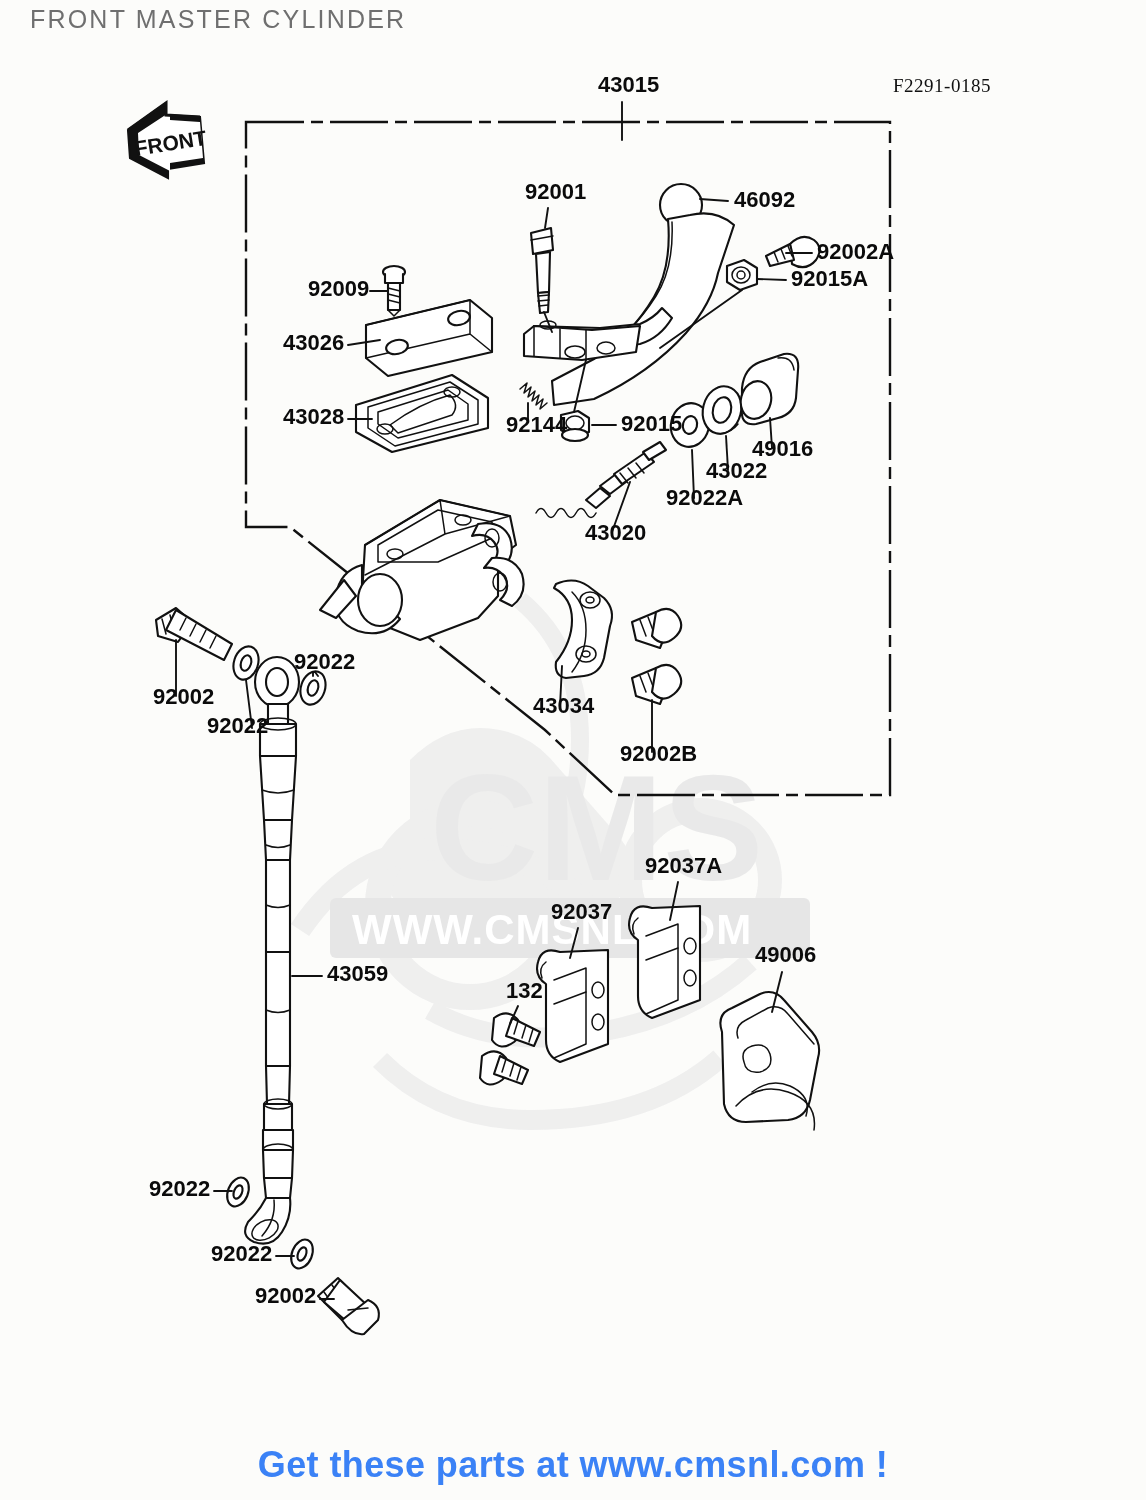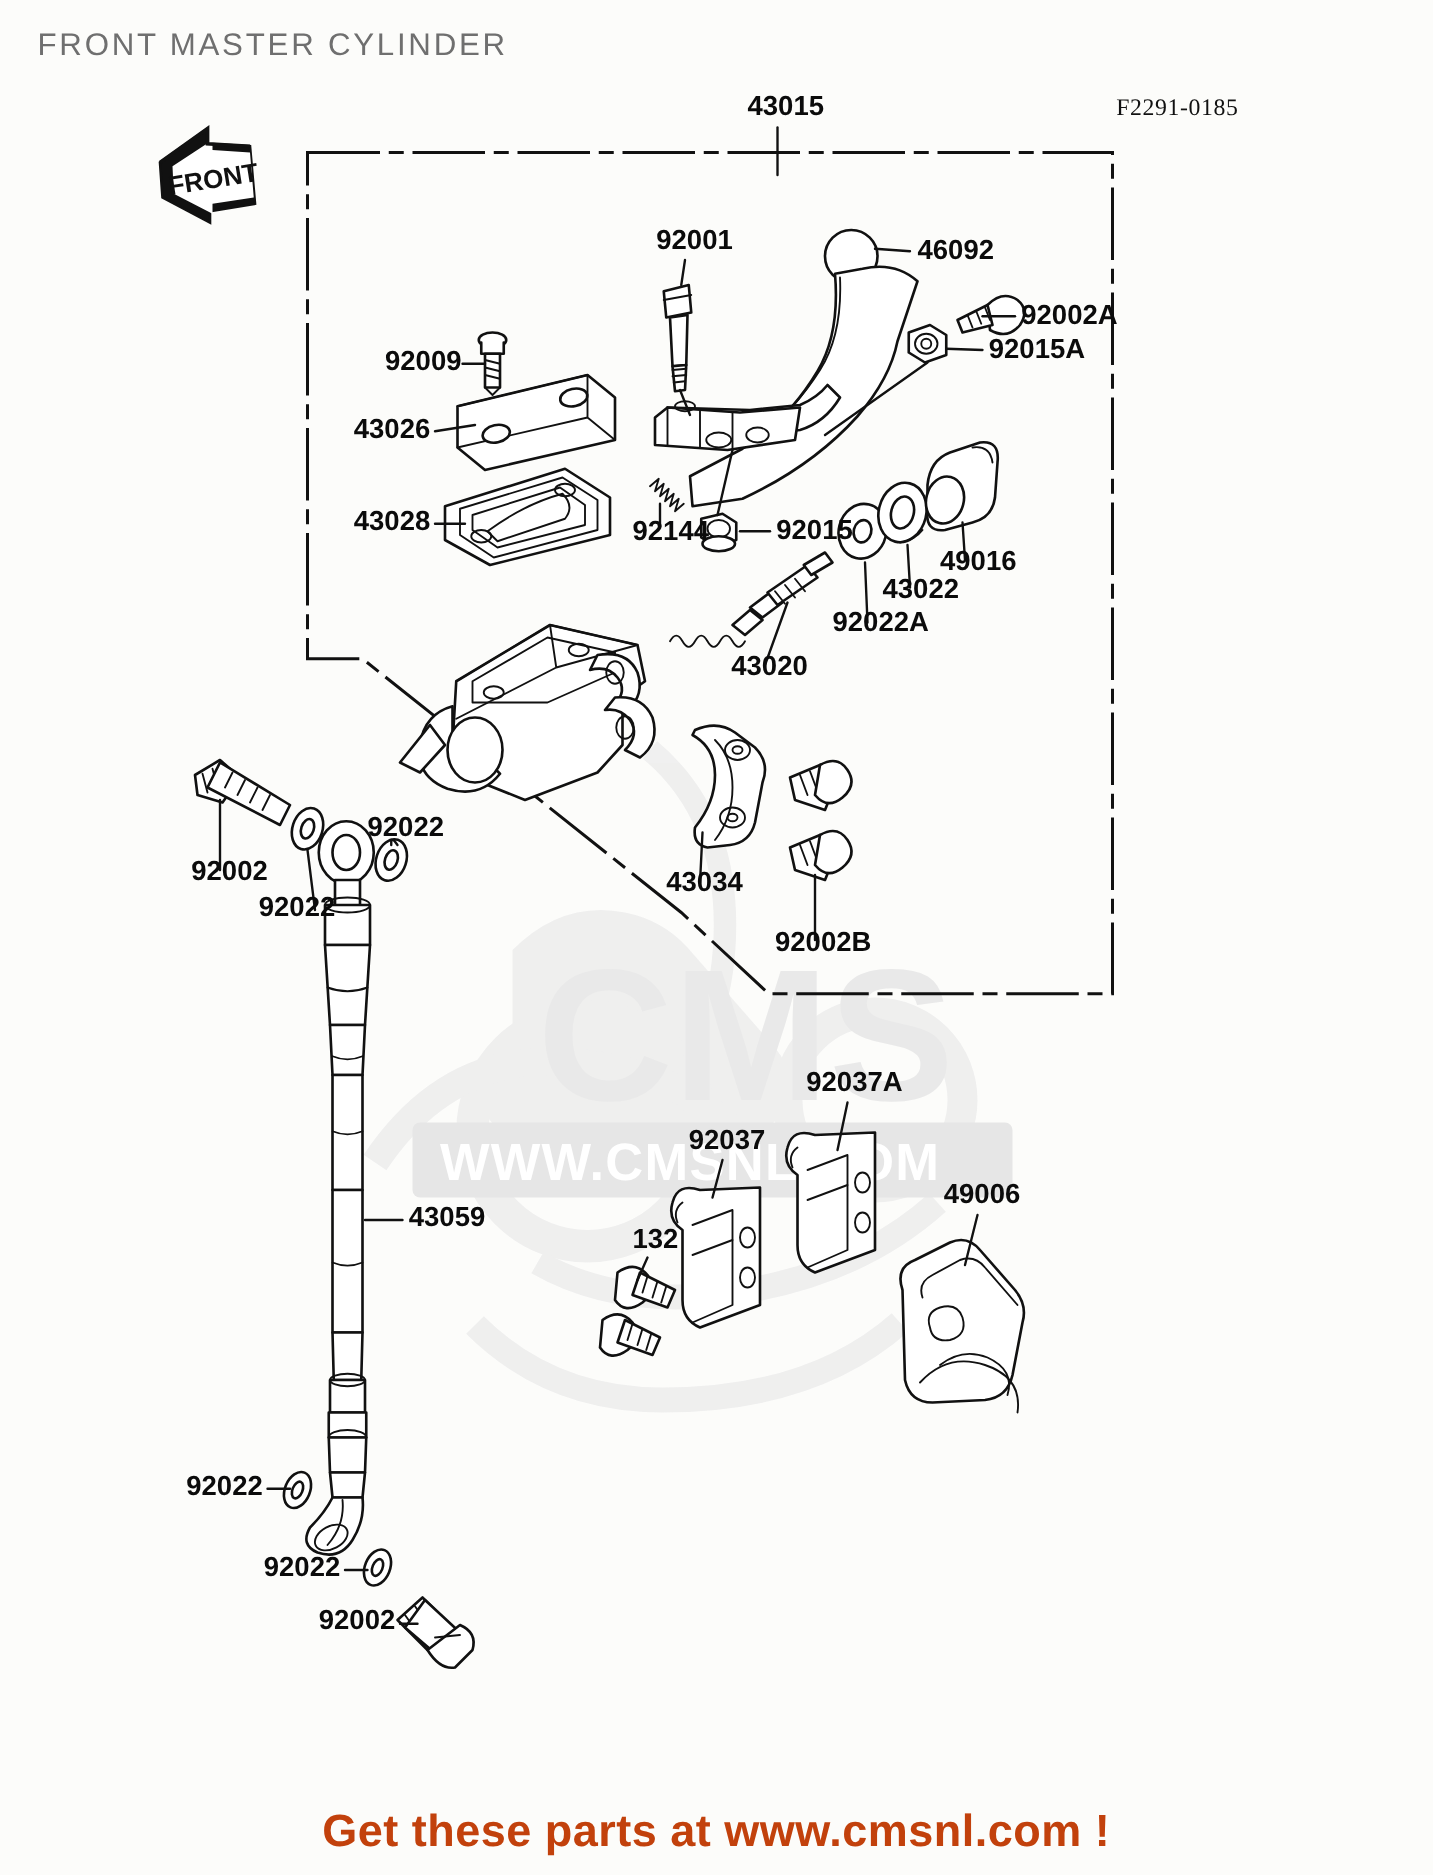--- a/index.html
+++ b/index.html
@@ -1,28 +1,28 @@
 <!DOCTYPE html>
 <html><head>
 <meta charset="utf-8">
 <style>
   html,body{margin:0;padding:0;background:#fcfcfa;}
   body{
     width:1146px;height:1500px;overflow:hidden;position:relative;
     font-family:"Liberation Sans", sans-serif;
   }
   #page-title{
-    position:absolute;left:30px;top:22px;
+    position:absolute;left:30px;top:5px;
     font-size:25px;letter-spacing:2.2px;color:#6f6f6f;font-weight:400;
     font-family:"Liberation Sans", sans-serif;white-space:nowrap;
   }
   #diagram-canvas{position:absolute;left:0;top:0;width:1146px;height:1500px;}
   #footer-note{
     position:absolute;left:0;top:1444px;width:1146px;text-align:center;
-    color:#c2410c;font-size:36px;font-weight:700;letter-spacing:.4px;
+    color:#3b82f6;font-size:36px;font-weight:700;letter-spacing:.4px;
     font-family:"Liberation Sans", sans-serif;white-space:nowrap;
   }
   .lbl{ font-family:"Liberation Sans", sans-serif; font-weight:700; fill:#0b0b0b; }
   .lbl-22{ font-size:22px; }
   .ref-code{ font-family:"Liberation Serif", serif; font-size:19px; fill:#111; letter-spacing:.5px;}
   .ln{ stroke:#111; stroke-width:1.9; fill:none; stroke-linecap:round;}
   .part{ stroke:#111; stroke-width:2.1; fill:#ffffff; stroke-linejoin:round; stroke-linecap:round;}
   .partthin{ stroke:#111; stroke-width:1.5; fill:none; stroke-linejoin:round; stroke-linecap:round;}
   .partfillk{ stroke:#111; stroke-width:2.1; fill:#111; }
   .panel{ stroke:#111; stroke-width:2.4; fill:none; stroke-dasharray:58 7 12 7; }

